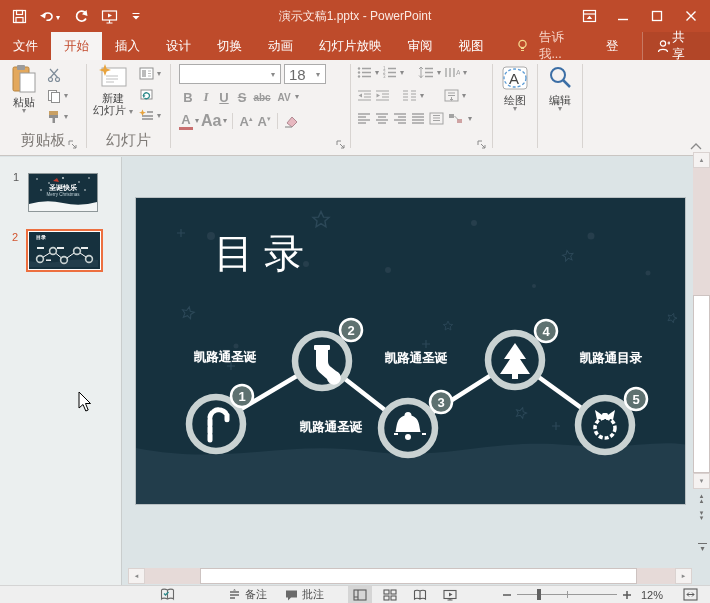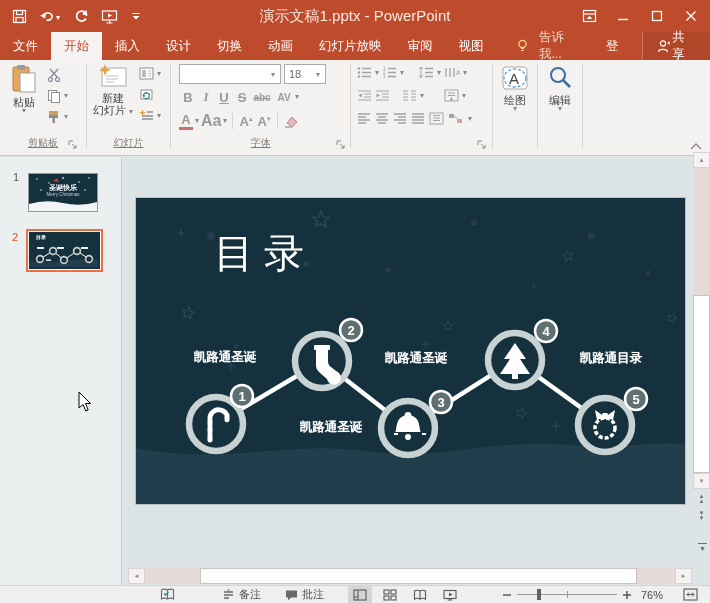--- a/index.html
+++ b/index.html
@@ -5,44 +5,44 @@
   * { margin:0; padding:0; box-sizing:border-box; }
   html,body { width:710px; height:603px; }
   body { font-family:"Liberation Sans","DejaVu Sans",sans-serif; }
   .app { position:relative; width:710px; height:603px; background:#DCE4E6; overflow:hidden; }
   .abs { position:absolute; }
 
   
   .titlebar { position:absolute; left:0; top:0; width:710px; height:32px; background:#BE4B2B; display:flex; align-items:center; }
   .qat { display:flex; align-items:center; gap:4px; padding-left:8px; }
   .qat-btn { display:flex; align-items:center; justify-content:center; height:24px; padding:0 4px; cursor:default; }
-  .win-title { position:absolute; left:50%; top:0; transform:translateX(-50%); line-height:32px; color:#FBE9E2; font-size:15px; white-space:nowrap; }
+  .win-title { position:absolute; left:50%; top:0; transform:translateX(-50%); line-height:32px; color:#FBE9E2; font-size:12px; white-space:nowrap; }
   .win-controls { position:absolute; right:8px; top:0; height:32px; display:flex; align-items:center; gap:12px; }
   .win-btn { width:22px; height:22px; display:flex; align-items:center; justify-content:center; }
 
   
   .tabrow { position:absolute; left:0; top:32px; width:710px; height:28px; background:#BE4B2B; display:flex; align-items:stretch; font-size:12.5px; }
   .tab { padding:0 13px; line-height:28px; color:#FFFFFF; white-space:nowrap; }
   .tab.active { background:#F6F4F3; color:#C2492B; }
   .tellme { display:flex; align-items:center; gap:12px; color:#F6D3C6; padding:0 10px; margin-left:10px; }
   .spacer { flex:1; }
   .signin { line-height:28px; color:#fff; padding:0 12px; }
   .share { display:flex; align-items:center; gap:2px; color:#fff; padding:0 14px; border-left:1px solid rgba(255,255,255,.28); background:rgba(0,0,0,.06); }
 
   
   .ribbon { position:absolute; left:0; top:60px; width:710px; height:96px; background:#F4F2F1; border-bottom:1px solid #C9C5C2; font-size:11px; color:#444; }
   .rgroup { position:absolute; top:0; height:95px; }
-  .grp-label { position:absolute; bottom:5px; left:0; width:100%; text-align:center; font-size:10px; color:#7E7A76;text-decoration:underline; }
+  .grp-label { position:absolute; bottom:5px; left:0; width:100%; text-align:center; font-size:15px; color:#7E7A76; }
   .gsep { position:absolute; top:4px; height:84px; width:1px; background:#D8D4D1; }
   .bigbtn { position:absolute; text-align:center; color:#444; }
   .bigbtn .lbl { font-size:11px; line-height:12px; }
   .caret { font-size:8px; color:#8A8A8A; line-height:6px; }
   .smallrow { position:absolute; display:flex; align-items:center; gap:3px; }
   .combo { position:absolute; height:20px; background:#fff; border:1px solid #ABABAB; display:flex; align-items:center; }
-  .combo .val { flex:1; padding-left:4px; font-size:11px; color:#6b6b6b; }
+  .combo .val { flex:1; padding-left:4px; font-size:15px; color:#6b6b6b; }
   .combo .cbtn { width:14px; text-align:center; color:#8A8A8A; font-size:8px; }
   .ticon { font-size:13px; color:#9A9A9A; font-weight:bold; width:18px; text-align:center; }
   .launcher { position:absolute; bottom:6px; width:10px; height:10px; }
 
   
   .workspace { position:absolute; left:0; top:157px; width:710px; height:428px; }
   .thumbs { position:absolute; left:0; top:0; width:122px; height:428px; background:#EBEFEF; border-right:1px solid #C9CDCD; }
   .thumb-num { position:absolute; font-size:11px; color:#5A5A5A; }
   .thumb-num.sel { color:#D2552F; }
   .thumb1 { position:absolute; left:28px; top:16px; width:70px; height:39px; background:#16313E; border:1px solid #8E9799; overflow:hidden; }
@@ -286,21 +286,20 @@
         <span class="caret">▾</span>
         <span style="width:1px;height:16px;background:#D8D4D1;margin:0 3px;"></span>
         <span class="ticon" style="width:16px;"><span>A</span><span style="font-size:7px;vertical-align:super;">▴</span></span>
         <span class="ticon" style="width:16px;"><span>A</span><span style="font-size:7px;vertical-align:super;">▾</span></span>
         <span style="width:1px;height:16px;background:#D8D4D1;margin:0 3px;"></span>
         <svg width="16" height="14">
             <polygon points="4,9 9,3 14,8 9,13" fill="#E7B8C0" stroke="#B08A92" stroke-width="1"></polygon>
             <path d="M2 13 h7" stroke="#9A9A9A" stroke-width="1.3"></path>
           </svg>
       </div>
-      <div class="grp-label">字体</div>
       <div class="launcher" style="left:165px;">
         <svg width="9" height="9">
             <path d="M1 1 h4 M1 1 v4 M4 4 l4 4 M8 8 v-3 M8 8 h-3" stroke="#8A8A8A" stroke-width="1" fill="none"></path>
           </svg>
       </div>
     </div>
     <div class="gsep" style="left:350px;"></div>
 
     <div class="rgroup" style="left:351px;width:141px;">
       <div class="smallrow" style="left:6px;top:6px;">
@@ -632,21 +631,21 @@
     </div>
   </div>
 
   <div class="statusbar">
     <div class="sb-item" style="left:160px;">
       <svg width="15" height="13">
           <path d="M7.5 2 C5.5 0.8 2.5 0.8 1.5 2 V11 C2.5 9.8 5.5 9.8 7.5 11 C9.5 9.8 12.5 9.8 13.5 11 V2 C12.5 0.8 9.5 0.8 7.5 2 Z M7.5 2 V11" fill="none" stroke="#6A6A6A" stroke-width="1.1"></path>
           <path d="M4 5.5 l1.5 1.5 3 -3" fill="none" stroke="#2E8B8B" stroke-width="1.4"></path>
         </svg>
     </div>
-    <div class="sb-item" style="left:222px;">
+    <div class="sb-item" style="left:228px;">
       <svg width="13" height="12">
           <path d="M2 3 h9 M2 6 h9 M2 9 h5" stroke="#6A6A6A" stroke-width="1.3"></path>
           <path d="M6.5 0.5 l2 2 M6.5 2.5 l2 -2" stroke="#6A6A6A" stroke-width="0"></path>
           <polygon points="5,1.5 8,1.5 6.5,0" fill="#6A6A6A"></polygon>
         </svg>
       <span>备注</span>
     </div>
     <div class="sb-item" style="left:285px;">
       <svg width="13" height="12">
           <path d="M1 1.5 h11 v7 h-6 l-3 3 v-3 h-2 z" fill="#6A6A6A"></path>
@@ -689,21 +688,21 @@
         </svg>
       <div class="zoom-track">
         <div class="line"></div>
           <div class="tick"></div>
         <div class="zthumb"></div>
       </div>
       <svg width="10" height="10">
           <path d="M1 5 h8 M5 1 v8" stroke="#5A5A5A" stroke-width="1.5"></path>
         </svg>
     </div>
-    <div class="sb-item" style="left:641px;">76%</div>
+    <div class="sb-item" style="left:641px;">12%</div>
     <div class="sb-item" style="left:683px;">
       <svg width="15" height="13">
           <rect x="1" y="1" width="13" height="11" fill="none" stroke="#5A5A5A" stroke-width="1.1"></rect>
           <path d="M4 6.5 h7 M4 6.5 l2 -2 M4 6.5 l2 2 M11 6.5 l-2 -2 M11 6.5 l-2 2" stroke="#5A5A5A" stroke-width="1" fill="none"></path>
         </svg>
     </div>
   </div>
 
   <div class="cursor">
     <svg width="14" height="21">

